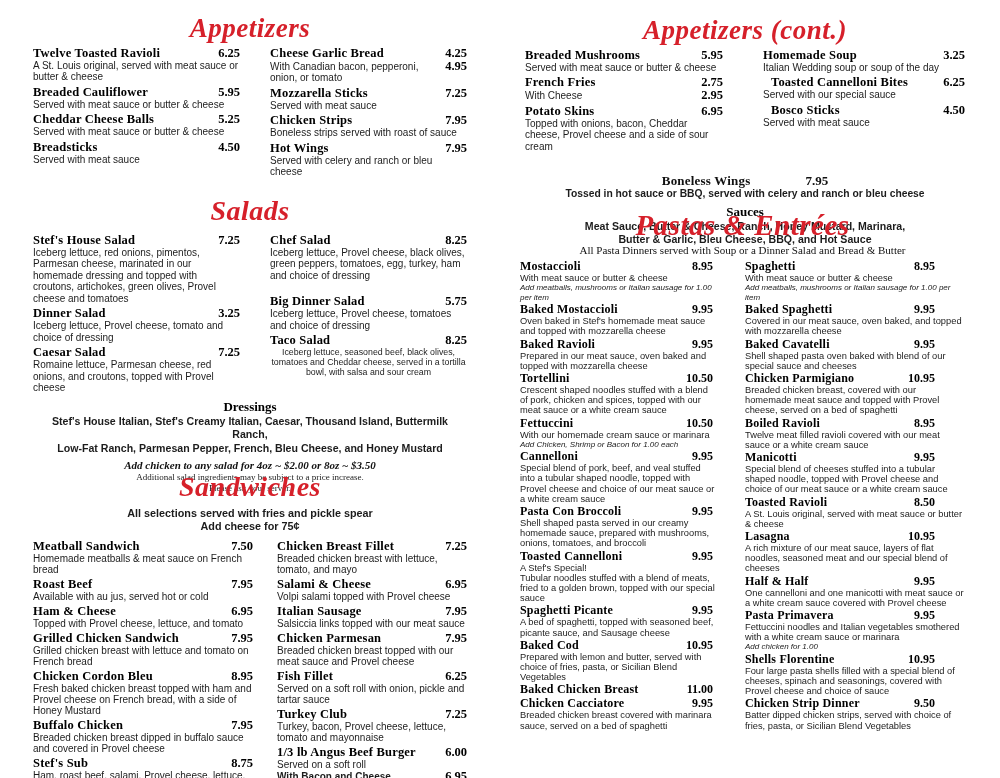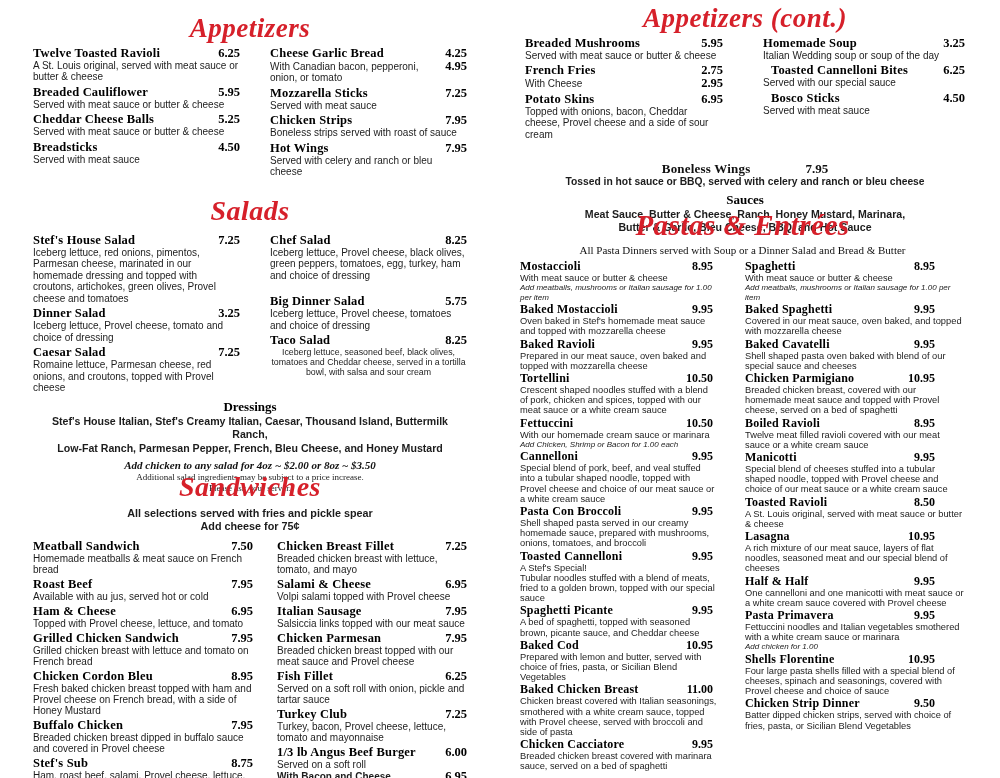--- a/index.html
+++ b/index.html
@@ -8,21 +8,21 @@
   :root { --accent: #d6202a; }
 
   .panel { position: absolute; top: 0; height: 778px; }
   .panel.left  { left: 0;   width: 500px; }
   .panel.right { left: 500px; width: 500px; }
 
   .sec { position: absolute; }
   #appetizers      { top: 14px;  left: 33px; width: 434px; }
   #salads          { top: 196px; left: 33px; width: 434px; }
   #sandwiches      { top: 472px; left: 33px; width: 434px; }
-  #appetizers-cont { top: 4px;   left: 25px; width: 440px; }
+  #appetizers-cont { top: 16px;   left: 25px; width: 440px; }
   #pastas          { top: 210px; left: 20px; width: 445px; }
 
   .sec-title {
     font-family: "Liberation Serif", serif;
     font-style: italic; font-weight: bold;
     color: var(--accent); text-align: center;
     font-size: 27px; line-height: 1.1; margin-bottom: 2px;
     letter-spacing: 0.5px;
   }
   #salads .sec-title, #sandwiches .sec-title { font-size: 28px; margin-bottom: 6px; }
@@ -465,35 +465,34 @@
                 <span class="item-price">9.95</span>
               </div>
               <div class="line desc"><span class="line-text">A Stef's Special!</span></div>
               <div class="line desc"><span class="line-text">Tubular noodles stuffed with a blend of meats, fried to a golden brown, topped with our special sauce</span></div>
             </div>
             <div class="item">
               <div class="item-head">
                 <span class="item-name">Spaghetti Picante</span>
                 <span class="item-price">9.95</span>
               </div>
-              <div class="line desc"><span class="line-text">A bed of spaghetti, topped with seasoned brown, picante sauce, and Cheddar cheese</span></div>
+              <div class="line desc"><span class="line-text">A bed of spaghetti, topped with seasoned beef, picante sauce, and Sausage cheese</span></div>
             </div>
             <div class="item">
               <div class="item-head">
                 <span class="item-name">Baked Cod</span>
                 <span class="item-price">10.95</span>
               </div>
               <div class="line desc"><span class="line-text">Prepared with lemon and butter,  served with choice of fries, pasta, or Sicilian Blend Vegetables</span></div>
             </div>
             <div class="item spacer-top">
               <div class="item-head">
                 <span class="item-name">Baked Chicken Breast</span>
                 <span class="item-price">11.00</span>
               </div>
-              <div class="line desc"><span class="line-text">Chicken breast covered with Italian seasonings, smothered with a white cream sauce, topped with Provel cheese, served with broccoli and side of pasta</span></div>
             </div>
             <div class="item">
               <div class="item-head">
                 <span class="item-name">Chicken Cacciatore</span>
                 <span class="item-price">9.95</span>
               </div>
               <div class="line desc"><span class="line-text">Breaded chicken breast covered with marinara sauce, served on a bed of spaghetti</span></div>
             </div>
           </div>
         <div class="col col2">

